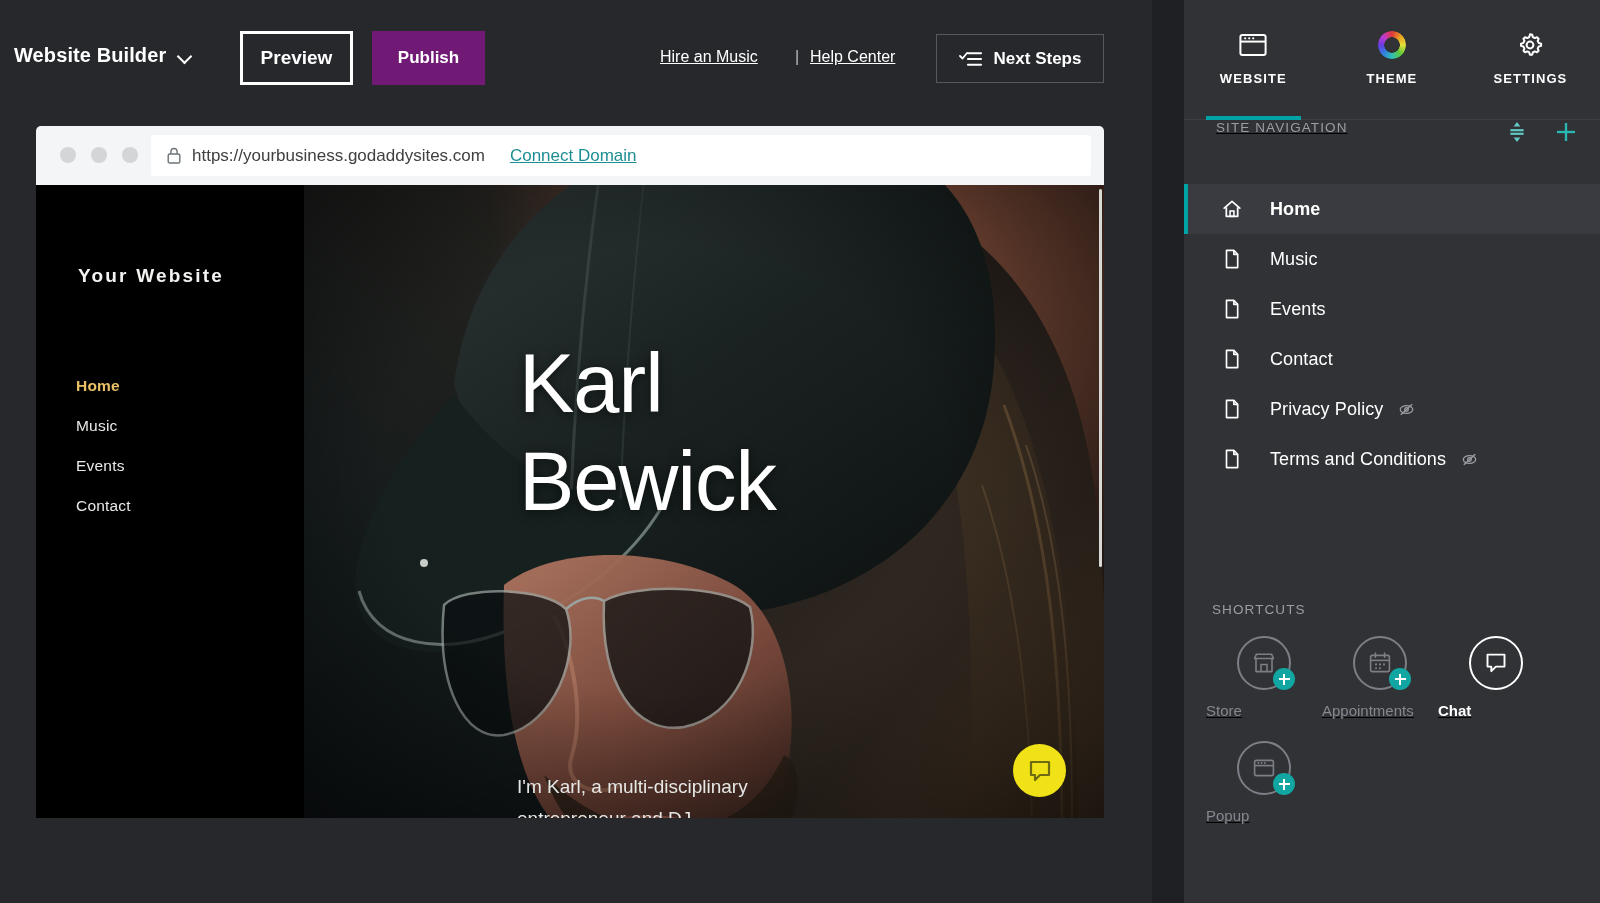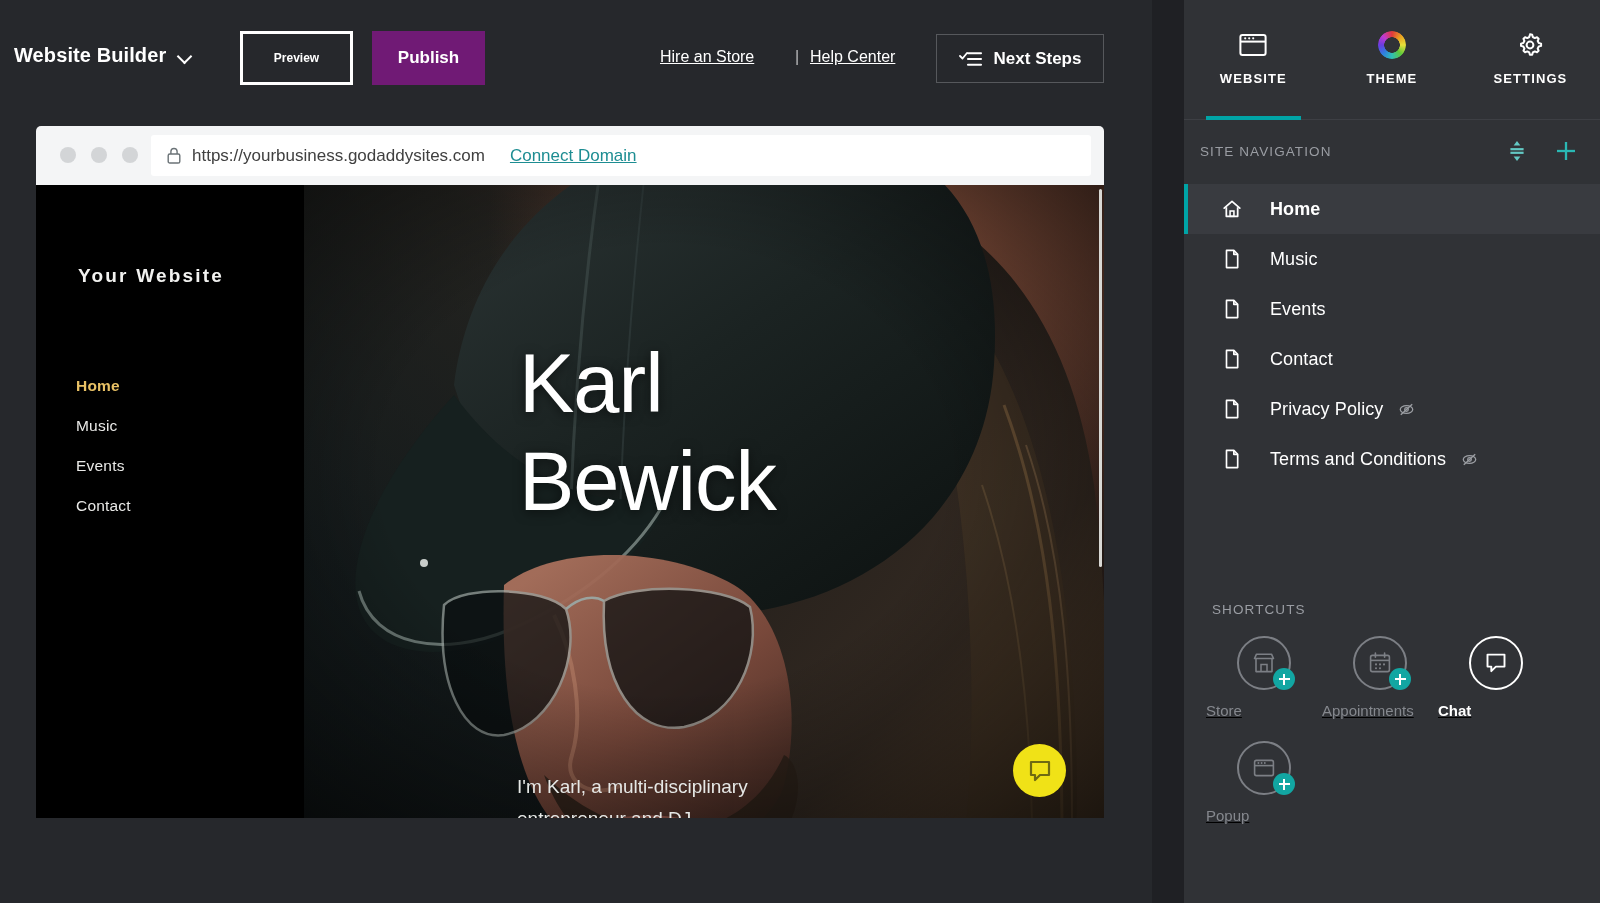--- a/index.html
+++ b/index.html
@@ -33,21 +33,21 @@
   .chev::before {
     content: ""; position: absolute; left: 1px; top: 0px;
     width: 9px; height: 9px;
     border-right: 2px solid #ffffff; border-bottom: 2px solid #ffffff;
     transform: rotate(45deg);
   }
   .btn-preview {
     position: absolute; left: 240px; top: 31px;
     width: 113px; height: 54px;
     border: 3px solid #ffffff; background: transparent;
-    color: #ffffff; font-size: 12px; font-weight: bold;
+    color: #ffffff; font-size: 19px; font-weight: bold;
     font-family: "Liberation Sans", sans-serif;
     cursor: pointer;
   }
   .btn-publish {
     position: absolute; left: 372px; top: 31px;
     width: 113px; height: 54px;
     border: none; background: #701a75;
     color: #ffffff; font-size: 17px; font-weight: bold;
     font-family: "Liberation Sans", sans-serif;
     cursor: pointer;
@@ -177,22 +177,23 @@
     position: absolute; left: 22px; right: 22px; bottom: 0; height: 4px; background: #00a4a6;
   }
   .color-wheel {
     width: 28px; height: 28px; border-radius: 50%;
     background: conic-gradient(#e03a3a,#e8a020,#e7e03a,#5ec83a,#2fc0b5,#2f7fe0,#6a3ce0,#c03ad0,#e03a3a);
     -webkit-mask: radial-gradient(circle, transparent 7.5px, #000 8px);
     mask: radial-gradient(circle, transparent 7.5px, #000 8px);
   }
 
   .sec-head {
-    position: relative; height: 62px; display: flex; align-items: center;
-    padding: 0 22px 0 16px;
+    position: relative; height: 62px; display: flex; align-items: flex-start;
+    padding: 0 22px 0 32px;
+    text-decoration: underline;
   }
   .sec-title {
     font-size: 13.5px; letter-spacing: 1.1px; color: #9a9da3; font-weight: normal;
     text-transform: uppercase;
   }
   .sec-actions { margin-left: auto; display: flex; align-items: center; gap: 26px; }
   .icon-btn { cursor: pointer; display:flex; align-items:center; justify-content:center; }
 
   .navlist { margin-top: 2px; }
   .navrow {
@@ -246,21 +247,21 @@
     <div class="topbar">
 
       <div class="brand">
         <span class="brand-text">Website Builder</span>
         <span class="chev"></span>
       </div>
 
       <button class="btn-preview">Preview</button>
       <button class="btn-publish">Publish</button>
 
-      <a class="link-expert">Hire an Store</a>
+      <a class="link-expert">Hire an Music</a>
       <span class="sep-pipe">|</span>
       <a class="link-help">Help Center</a>
 
       <div class="btn-next">
         <svg class="checklist-ico" viewBox="0 0 24 18">
           <polyline points="1,6 3.5,8.5 8,3" fill="none" stroke="#ffffff" stroke-width="1.8" stroke-linecap="round" stroke-linejoin="round"></polyline>
           <line x1="9" y1="3.2" x2="22" y2="3.2" stroke="#ffffff" stroke-width="2.1" stroke-linecap="round"></line>
           <line x1="9" y1="9" x2="22" y2="9" stroke="#ffffff" stroke-width="2.1" stroke-linecap="round"></line>
           <line x1="9" y1="14.8" x2="22" y2="14.8" stroke="#ffffff" stroke-width="2.1" stroke-linecap="round"></line>
         </svg>

